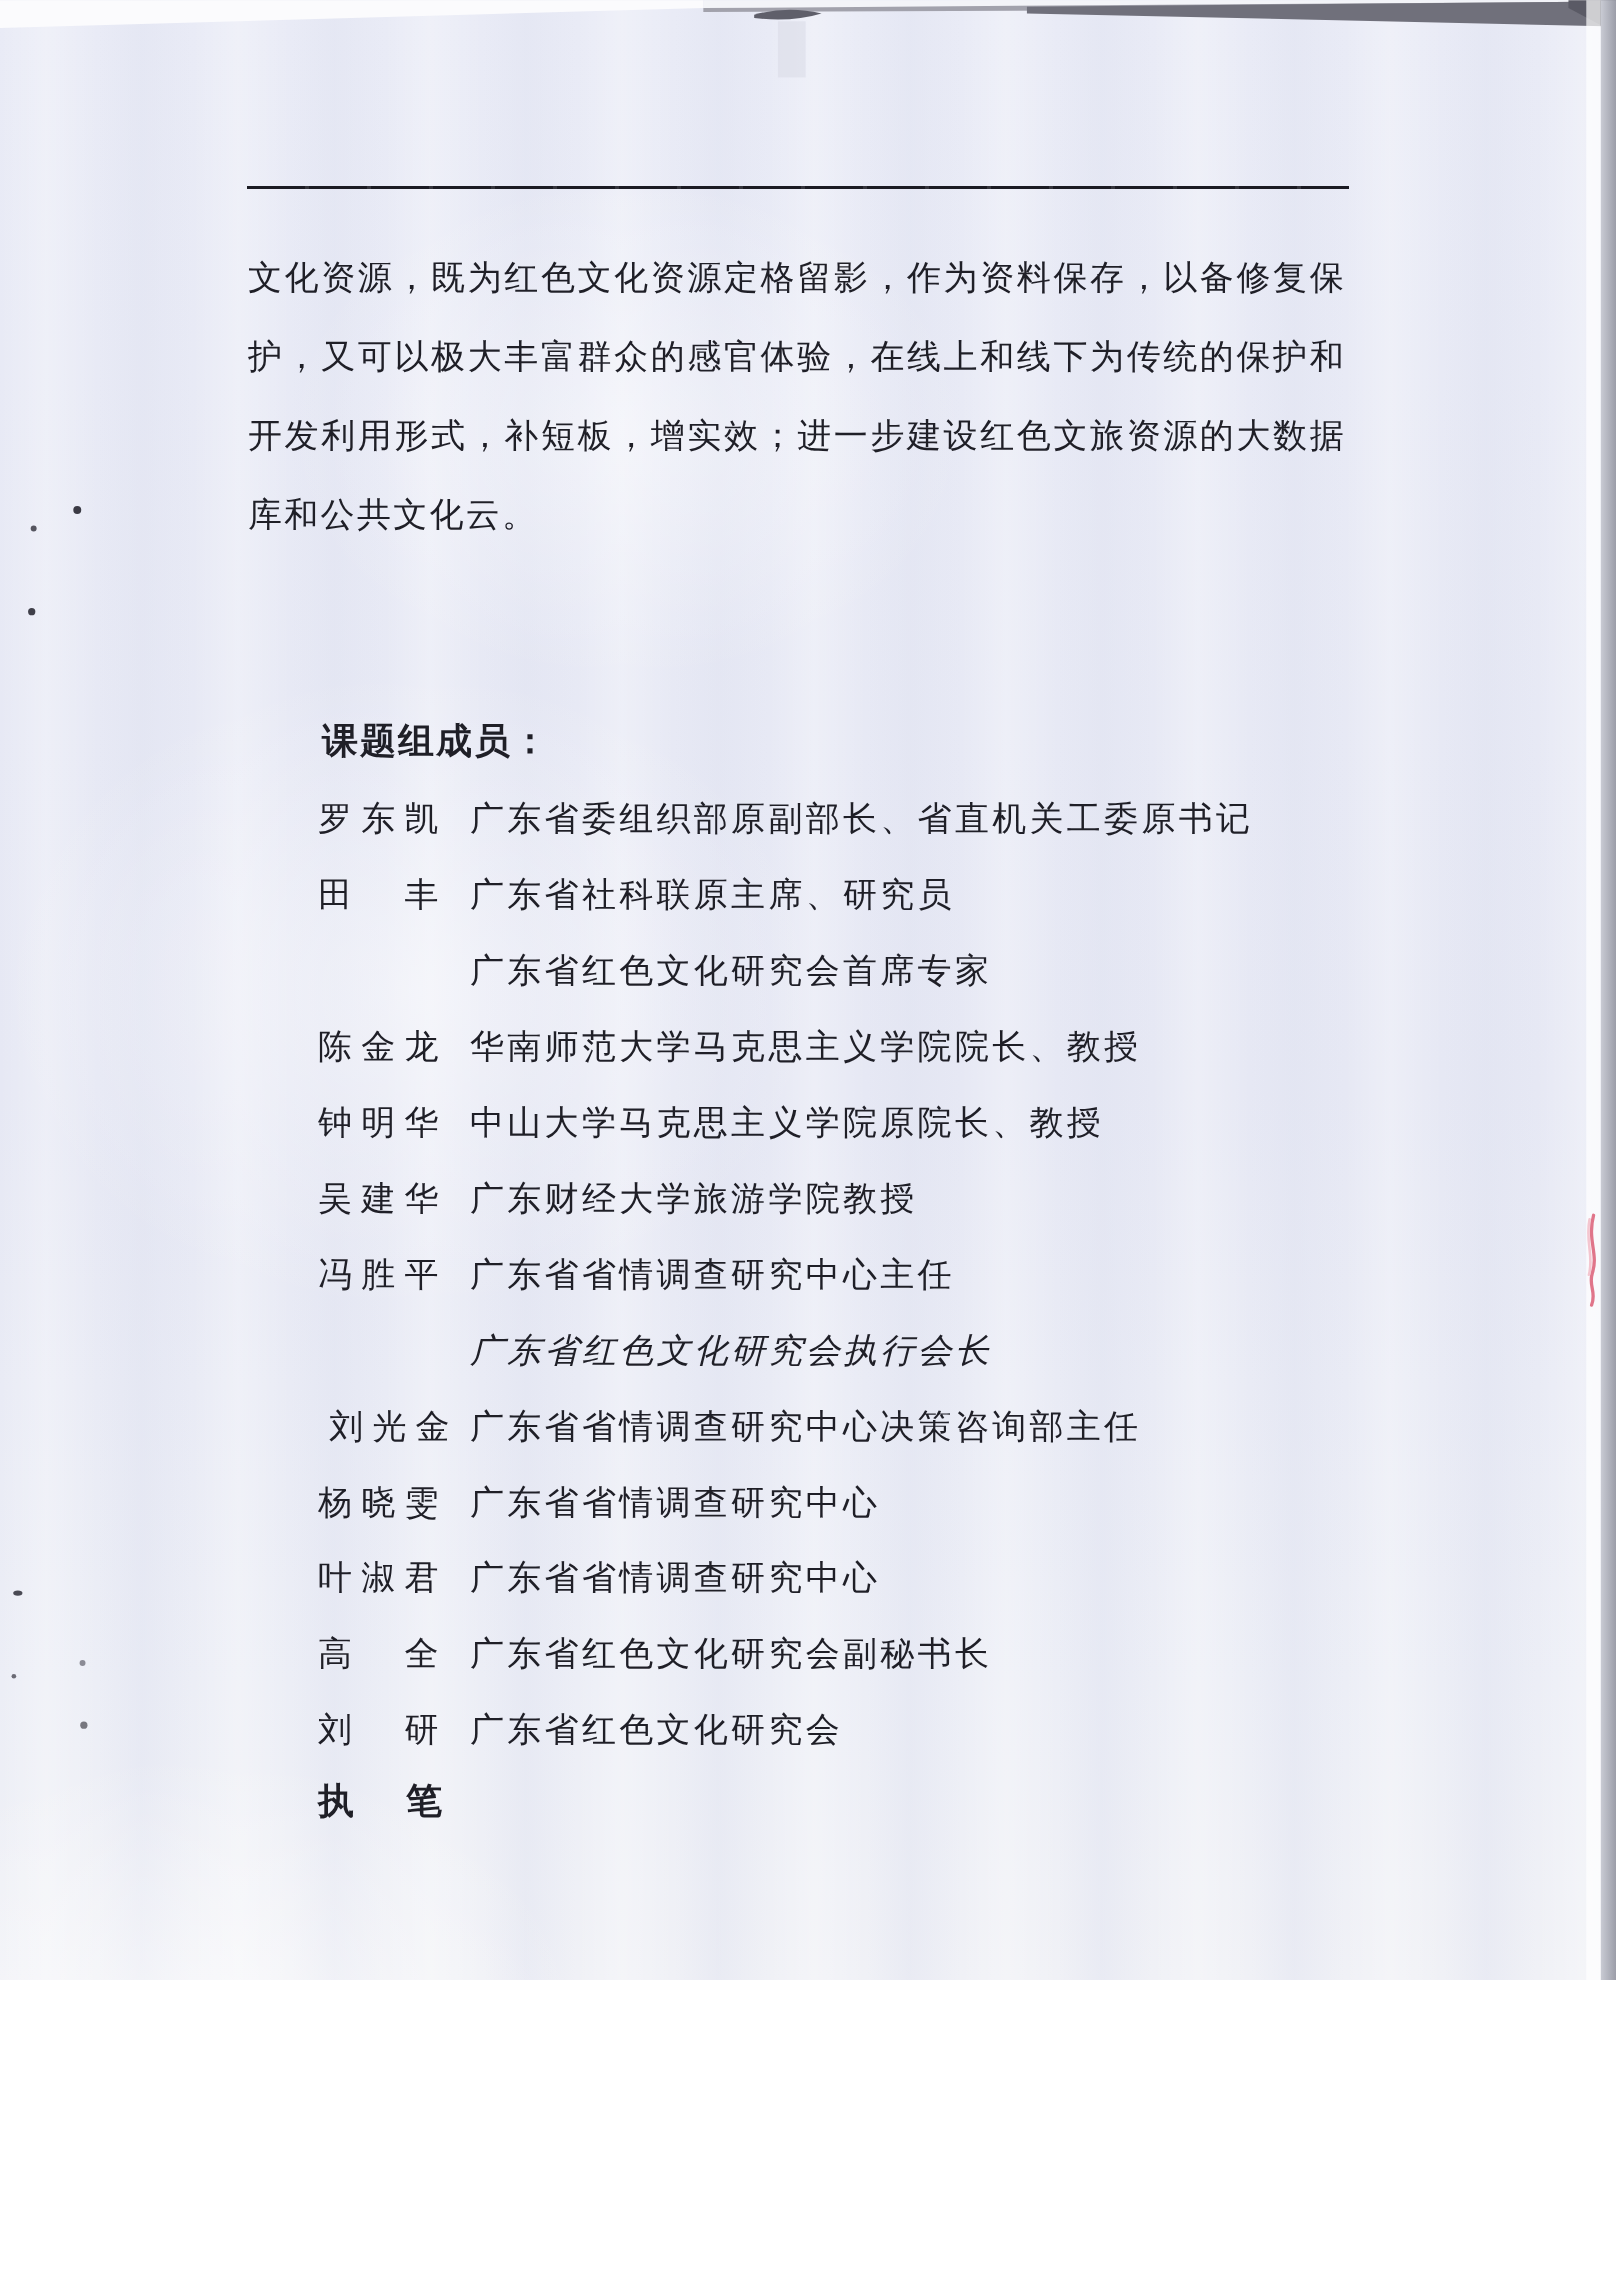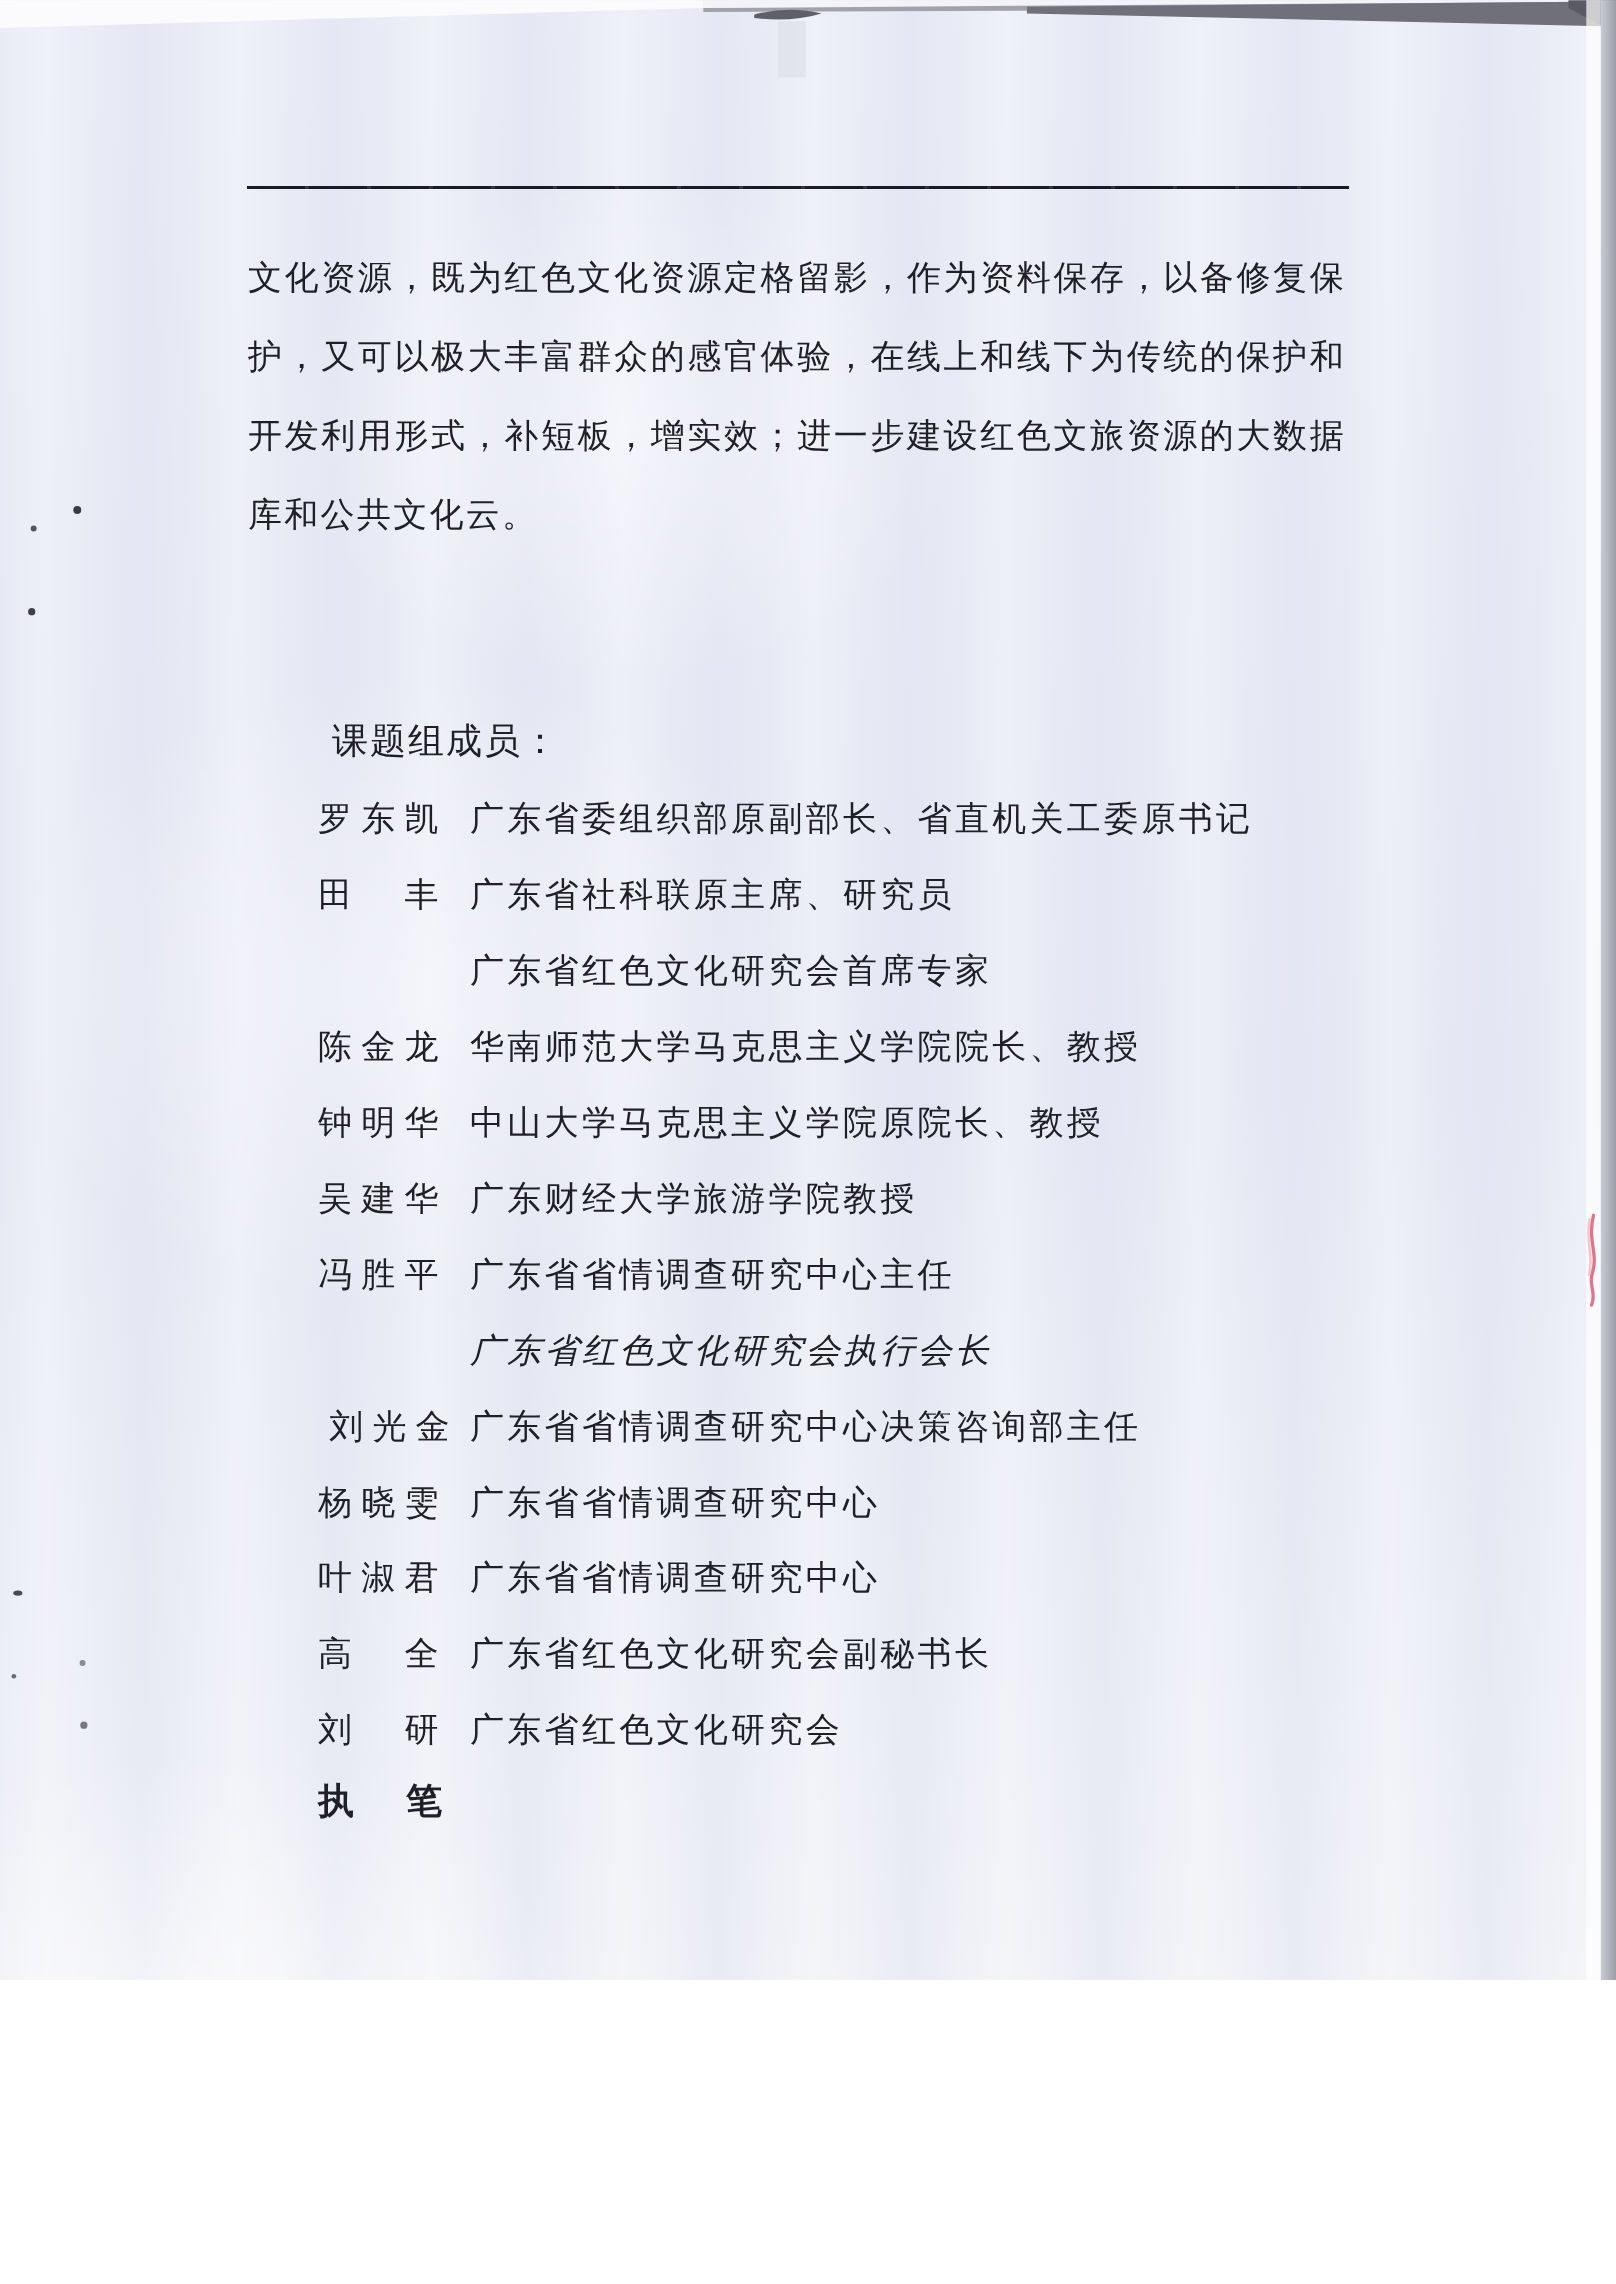--- a/index.html
+++ b/index.html
@@ -23,22 +23,22 @@
     position:absolute;left:247px;top:186px;width:1102px;height:3.3px;
     background:repeating-linear-gradient(90deg,#1b1b23 0 58px,#34343c 58px 62px);
   }
   .para-line{
     position:absolute;left:248px;width:1098px;
     font-size:34px;line-height:40px;letter-spacing:2.3px;
     text-align:justify;text-align-last:justify;white-space:nowrap;
   }
   .para-line.no-just{text-align:left;text-align-last:left;}
   .team-heading{
-    position:absolute;left:332px;top:717px;
-    font-size:36px;font-weight:400;letter-spacing:2px;
+    position:absolute;left:322px;top:717px;
+    font-size:36px;font-weight:700;letter-spacing:2px;
   }
   .member-row{position:absolute;left:318px;font-size:34px;white-space:nowrap;}
   .member-name{display:inline-block;width:152px;letter-spacing:9.2px;vertical-align:top;}
   .member-desc{display:inline-block;letter-spacing:3.3px;vertical-align:top;}
   .writers-heading{
     position:absolute;left:318px;top:1777px;
     font-size:36px;font-weight:700;letter-spacing:8px;
   }
   .writers-names{
     position:absolute;left:318px;top:1860px;

